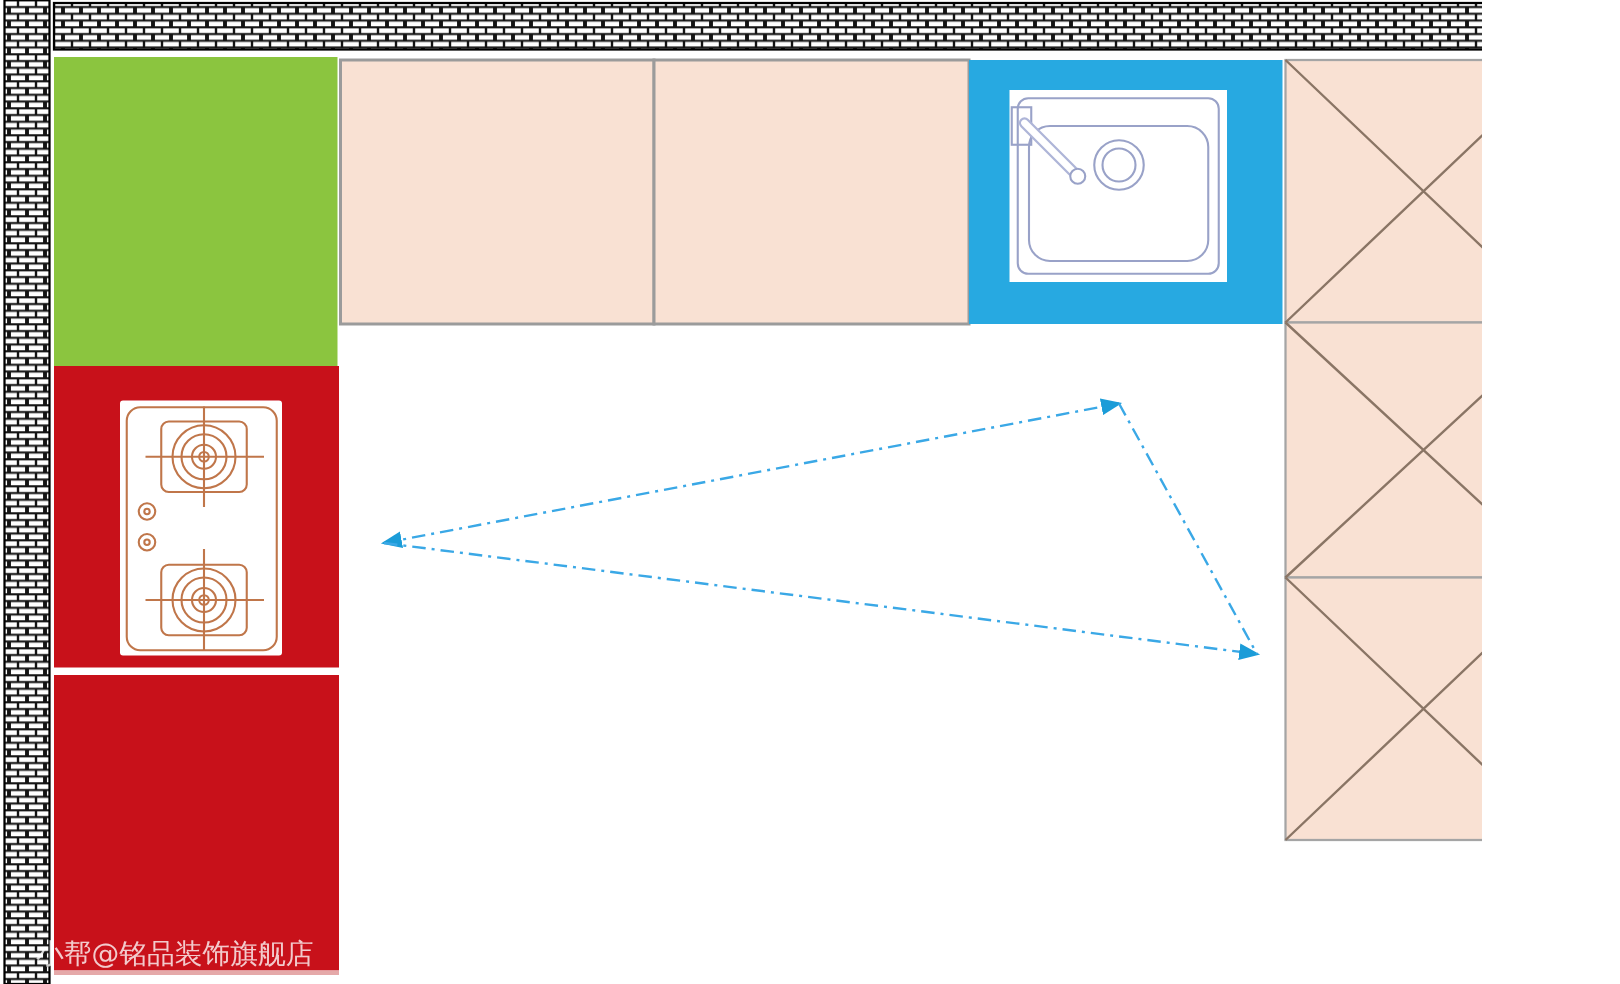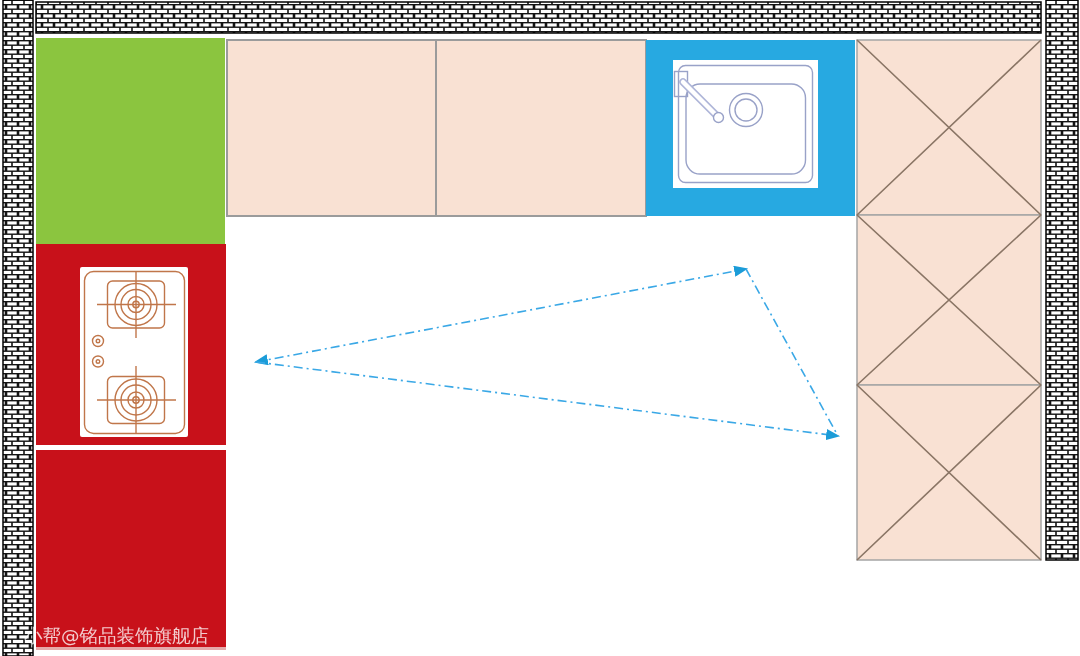--- a/index.html
+++ b/index.html
@@ -1,16 +1,16 @@
 <!DOCTYPE html>
 <html><head>
 <meta charset="utf-8">
 <style>
   html,body{margin:0;padding:0;background:#ffffff;}
-  #stage{position:relative;width:1080px;height:656px;background:#ffffff;overflow:hidden;
+  #stage{position:relative;width:988px;height:656px;background:#ffffff;overflow:hidden;
          font-family:"DejaVu Sans","Liberation Sans",sans-serif;}
   svg{display:block;}
   text.watermark{font-family:"DejaVu Sans","Liberation Sans",sans-serif;font-size:18.5px;opacity:.78;}
 </style>
 </head>
 <body>
 
 <div id="stage">
 <svg width="1080" height="656" viewBox="0 0 1080 656">
   <defs>

